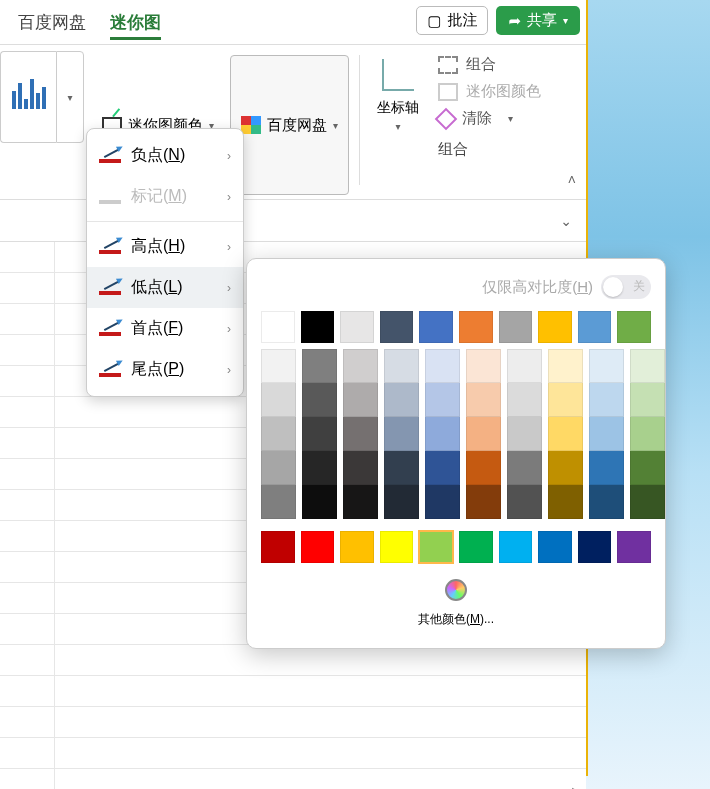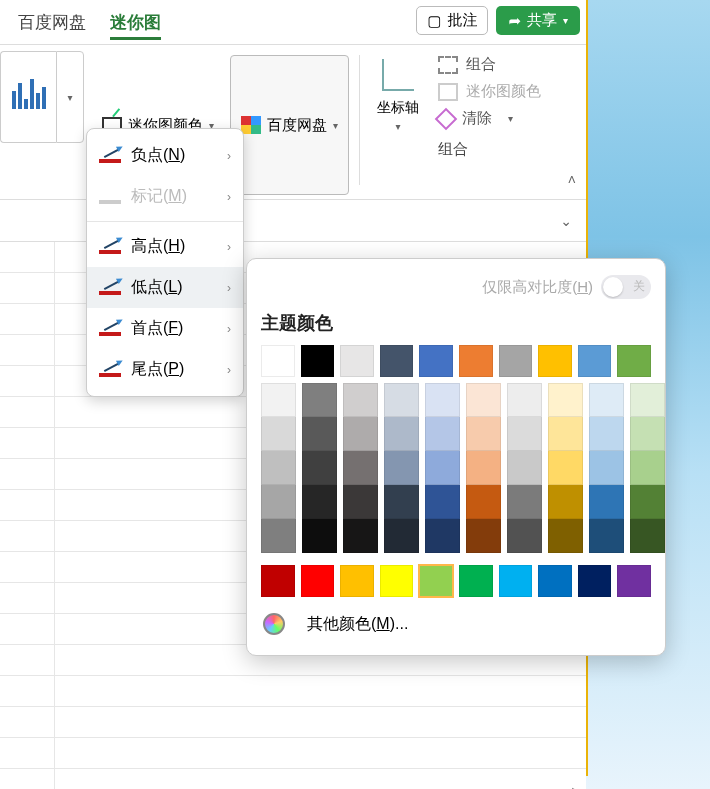--- a/index.html
+++ b/index.html
@@ -156,21 +156,21 @@
   .swatch-row { display:flex; gap:6px; margin-bottom:6px; }
   .swatch {
     width:35px; height:32px; cursor:pointer; border:1px solid rgba(0,0,0,.08);
   }
   .swatch.selected { outline:2px solid #ffb74a; outline-offset:-1px; }
   .swatch-col { display:flex; flex-direction:column; gap:0; }
   .swatch-col .swatch { height:34px; border-top:none; }
   .swatch-col .swatch:first-child { border-top:1px solid rgba(0,0,0,.08); }
   .shade-grid { display:flex; gap:6px; margin-bottom:12px; }
   .std-row { display:flex; gap:6px; margin-bottom:10px; }
-  .more-row { display:flex; align-items:center; gap:22px; padding:6px 2px; cursor:pointer; font-size:16px; }
+  .more-row { display:flex; align-items:center; gap:10px; padding:6px 2px; cursor:pointer; font-size:12px;flex-direction:column; }
   .palette-icon { width:22px; height:22px; border-radius:50%; border:2px solid #888;
      background: conic-gradient(#f66,#fc6,#6f6,#6cf,#c6f,#f66);
   }
   .ghost-arrow { position:absolute; right:6px; bottom:2px; font-size:16px; color:#888; }
 
   .sparkbar { display:flex; gap:2px; align-items:flex-end; height:40px; padding:8px 6px; }
   .sparkbar span { width:4px; background:#2f6fb5; }
 </style>
 </head>
 <body>
@@ -326,21 +326,20 @@
     <div class="picker-header">
       <span>
         <span>仅限高对比度(</span><span style="text-decoration:underline">H</span><span>)</span>
       </span>
       <div class="toggle">
         <div class="dot"></div>
         <span class="lbl">关</span>
       </div>
     </div>
 
-    <div class="section-title">主题颜色</div>
     <div class="swatch-row" id="theme-row">
         <div class="swatch" style="background: rgb(255, 255, 255);"></div>
         <div class="swatch" style="background: rgb(0, 0, 0);"></div>
         <div class="swatch" style="background: rgb(231, 230, 230);"></div>
         <div class="swatch" style="background: rgb(68, 84, 106);"></div>
         <div class="swatch" style="background: rgb(68, 114, 196);"></div>
         <div class="swatch" style="background: rgb(237, 125, 49);"></div>
         <div class="swatch" style="background: rgb(165, 165, 165);"></div>
         <div class="swatch" style="background: rgb(255, 192, 0);"></div>
         <div class="swatch" style="background: rgb(91, 155, 213);"></div>

